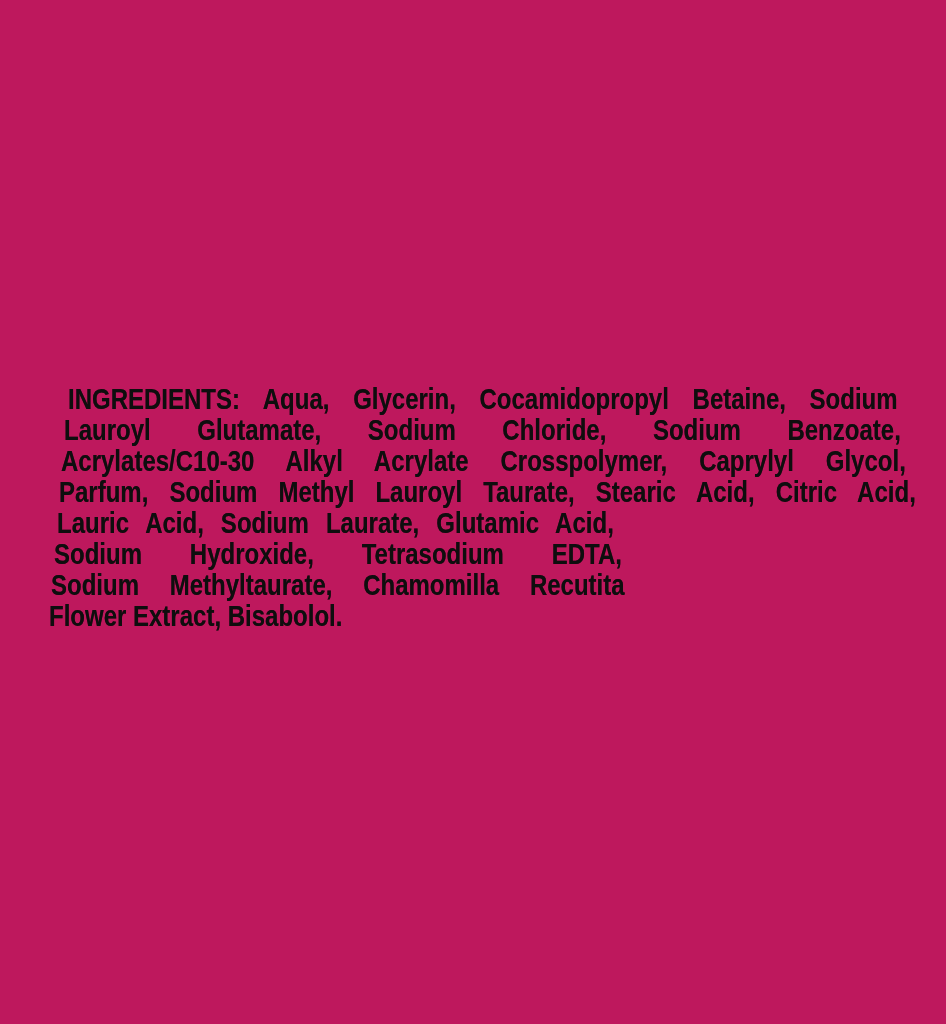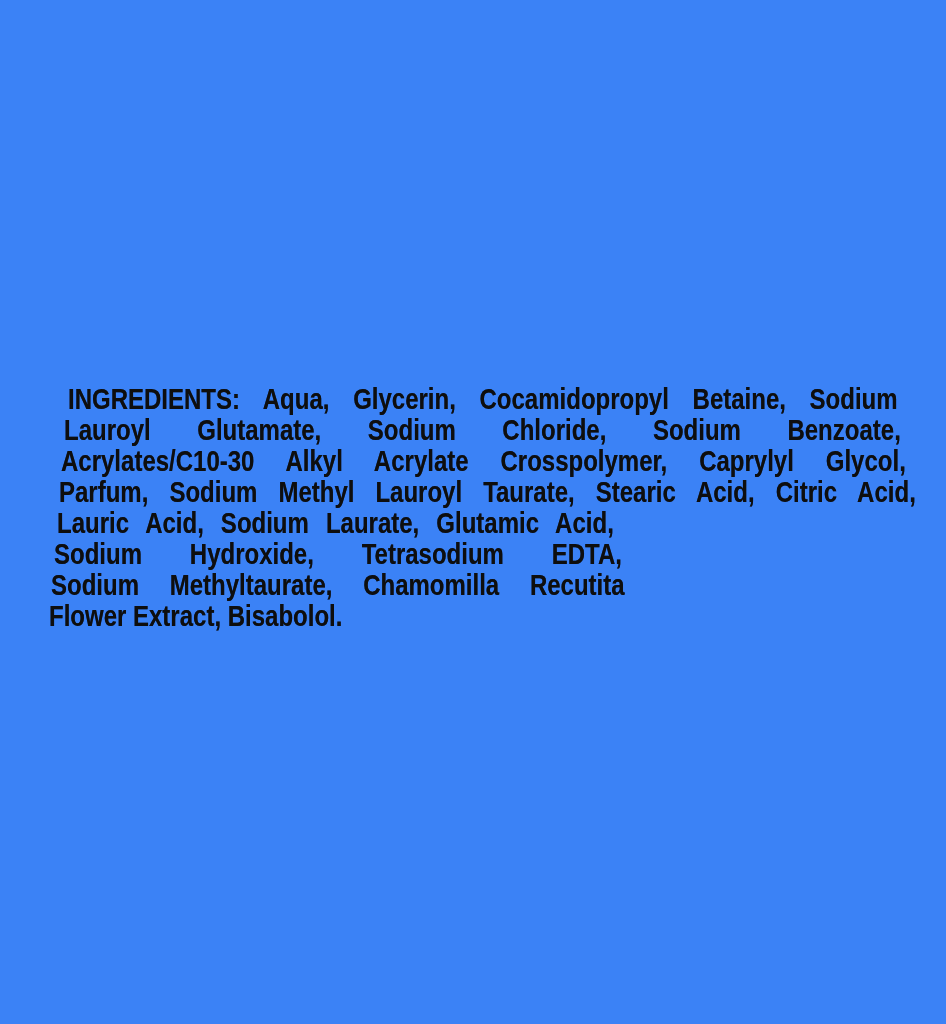--- a/index.html
+++ b/index.html
@@ -4,21 +4,21 @@
 <style>
   html, body {
     margin: 0;
     padding: 0;
     background: #ffffff;
   }
   .page {
     position: relative;
     width: 946px;
     height: 1024px;
-    background: #3b82f6;
+    background: #be185d;
     overflow: hidden;
     font-family: "Liberation Sans", sans-serif;
   }
   .ingredients-block {
     position: absolute;
     top: 383px;
     left: 0;
     color: #0e0e0e;
     font-weight: 700;
     font-size: 30px;

